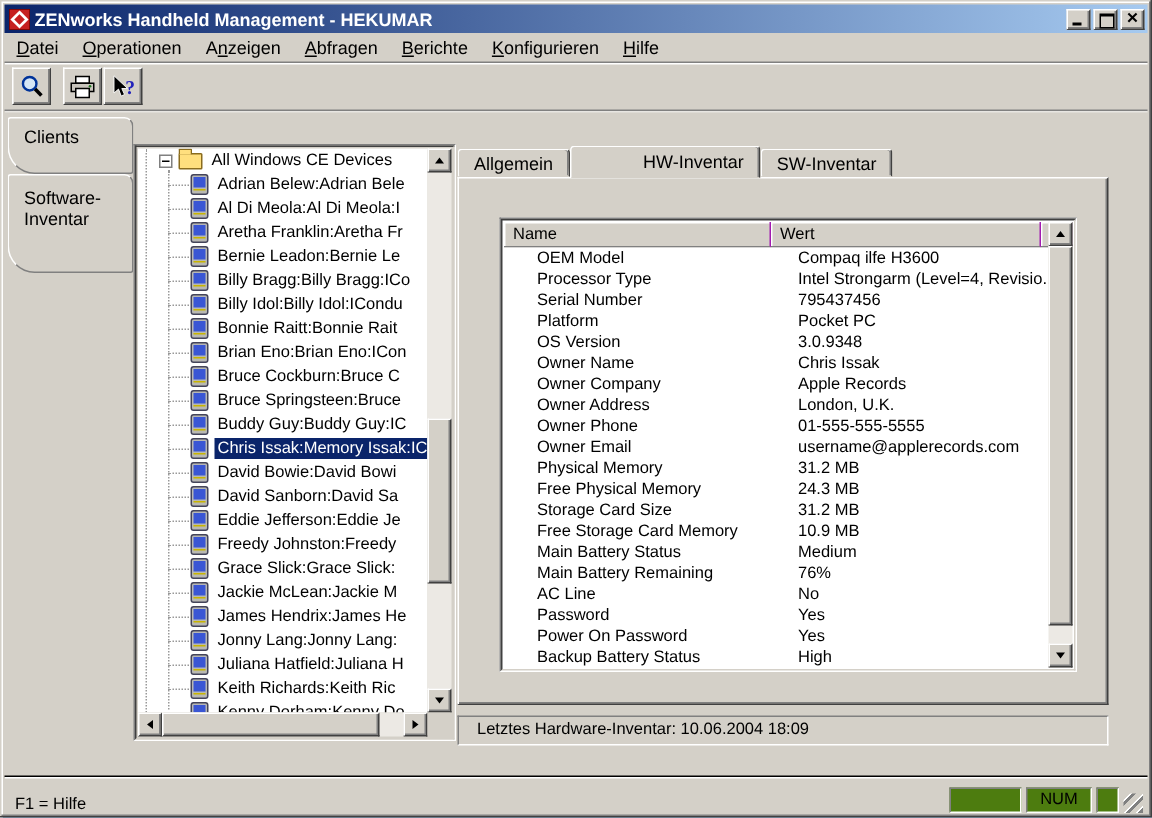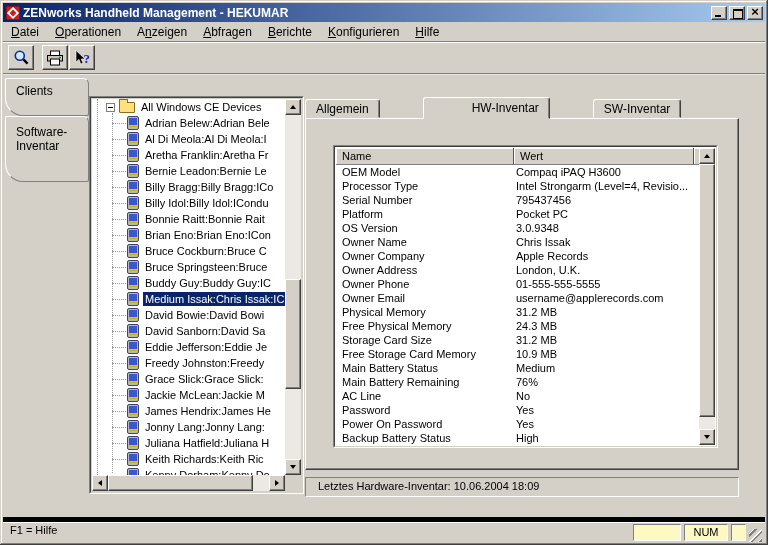--- a/index.html
+++ b/index.html
@@ -75,51 +75,51 @@
   .arr{width:0;height:0;border:3px solid transparent;}
   .arr.up{border-bottom:4px solid #000;margin-top:-3px;}
   .arr.dn{border-top:4px solid #000;margin-bottom:-3px;}
   .arr.lf{border-right:4px solid #000;margin-left:-3px;}
   .arr.rt{border-left:4px solid #000;margin-right:-3px;}
   .tree-vsb{position:absolute;top:1px;right:1px;bottom:17px;width:16px;}
   .tree-hsb{position:absolute;left:1px;right:17px;bottom:1px;height:16px;}
   .sb-corner{position:absolute;right:1px;bottom:1px;width:16px;height:16px;background:#d4d0c8;}
   
   .tabctl{position:absolute;left:302px;top:23px;width:434px;height:373px;}
-  .tabstrip{position:absolute;left:0;top:0;right:0;height:21px;display:flex;align-items:flex-end;z-index:2;gap:43px;}
+  .tabstrip{position:absolute;left:0;top:0;right:0;height:21px;display:flex;align-items:flex-end;z-index:2;}
   .rtab{height:19px;padding:2px 10px 0 10px;background:#d4d0c8;font-size:12px;
     border:1px solid;border-color:#fff #404040 #d4d0c8 #fff;border-radius:3px 3px 0 0;
     box-shadow:inset -1px 0 0 #808080;}
   .rtab.active{height:22px;margin-bottom:-1px;padding-top:3px;position:relative;z-index:3;padding-left:48px;}
   .tabbody{position:absolute;left:0;top:21px;right:0;bottom:0;background:#d4d0c8;
     border:1px solid;border-color:#fff #404040 #404040 #fff;box-shadow:inset -1px -1px 0 #808080;}
   
   .hwtablewrap{position:absolute;left:27px;top:26px;width:385px;height:303px;
     border:1px solid;border-color:#808080 #fff #fff #808080;background:#fff;}
   .hwtablewrap .inner2{position:absolute;inset:0;border:1px solid;border-color:#404040 #d4d0c8 #d4d0c8 #404040;overflow:hidden;}
   .hwhead{position:absolute;left:1px;top:1px;right:1px;height:17px;display:flex;background:#d4d0c8;}
   .hcell{background:#d4d0c8;border-right:1px solid #a21caf;border-bottom:1px solid #808080;
     box-shadow:inset 1px 1px 0 #fff;padding:2px 0 0 6px;font-size:11px;overflow:hidden;}
   .hcell.c0{width:178px;}
   .hcell.c1{width:180px;}
   .hcell.stub{flex:1;padding:0;}
   .hwrows{position:absolute;left:1px;top:18px;right:17px;bottom:1px;background:#fff;overflow:hidden;}
-  .t-row{height:14px;display:flex;line-height:14px;white-space:nowrap;}
+  .t-row{height:14px;display:flex;line-height:14px;white-space:nowrap;padding-left:16px;}
   .t-row .c0{width:172px;padding-left:6px;overflow:hidden;flex:0 0 auto;}
   .t-row .c1{flex:1;padding-left:8px;overflow:hidden;}
   .hw-vsb{position:absolute;top:1px;right:1px;bottom:1px;width:16px;}
   
   .invstatus{position:absolute;left:302px;top:403px;width:434px;height:20px;
     border:1px solid;border-color:#808080 #fff #fff #808080;background:#d4d0c8;
     line-height:17px;padding-left:12px;font-size:11px;}
   
   .statusbar{position:absolute;left:3px;bottom:3px;right:3px;height:25px;
-    border-top:5px solid #000000;box-shadow:inset 0 1px 0 #fff;display:flex;align-items:flex-start;padding:2px 3px 0 7px;}
+    border-top:1px solid #000000;box-shadow:inset 0 1px 0 #fff;display:flex;align-items:flex-end;padding:2px 3px 0 7px;}
   .sb-main{flex:1;font-size:11px;}
-  .sb-cell{height:17px;background:#fef9c3;border:1px solid;border-color:#808080 #fff #fff #808080;
+  .sb-cell{height:17px;background:#4d7c0f;border:1px solid;border-color:#808080 #fff #fff #808080;
     margin-left:3px;font-size:11px;line-height:15px;text-align:center;}
   .sb-cell.e1{width:48px;}
   .sb-cell.numlock{width:44px;}
   .sb-cell.e2{width:15px;}
   .grip{width:13px;height:13px;margin-left:3px;align-self:flex-end;
     background:repeating-linear-gradient(135deg,transparent 0 3px,#fff 3px 4px,#808080 4px 6px);}
 </style>
 </head>
 <body>
 
@@ -227,21 +227,21 @@
               <div class="tree-row child">
                 <span class="devicon"></span>
                 <span class="lbl">Bruce Springsteen:Bruce</span>
               </div>
               <div class="tree-row child">
                 <span class="devicon"></span>
                 <span class="lbl">Buddy Guy:Buddy Guy:IC</span>
               </div>
               <div class="tree-row child selected">
                 <span class="devicon"></span>
-                <span class="lbl">Medium Issak:Chris Issak:IC</span>
+                <span class="lbl">Chris Issak:Memory Issak:IC</span>
               </div>
               <div class="tree-row child">
                 <span class="devicon"></span>
                 <span class="lbl">David Bowie:David Bowi</span>
               </div>
               <div class="tree-row child">
                 <span class="devicon"></span>
                 <span class="lbl">David Sanborn:David Sa</span>
               </div>
               <div class="tree-row child">
@@ -316,21 +316,21 @@
         <div class="hwtablewrap">
           <div class="inner2">
             <div class="hwhead">
               <div class="hcell c0">Name</div>
               <div class="hcell c1">Wert</div>
               <div class="hcell stub"></div>
             </div>
             <div class="hwrows" id="hwrows">
                 <div class="t-row">
                   <span class="c0">OEM Model</span>
-                  <span class="c1">Compaq iPAQ H3600</span>
+                  <span class="c1">Compaq ilfe H3600</span>
                 </div>
                 <div class="t-row">
                   <span class="c0">Processor Type</span>
                   <span class="c1">Intel Strongarm (Level=4, Revisio...</span>
                 </div>
                 <div class="t-row">
                   <span class="c0">Serial Number</span>
                   <span class="c1">795437456</span>
                 </div>
                 <div class="t-row">

